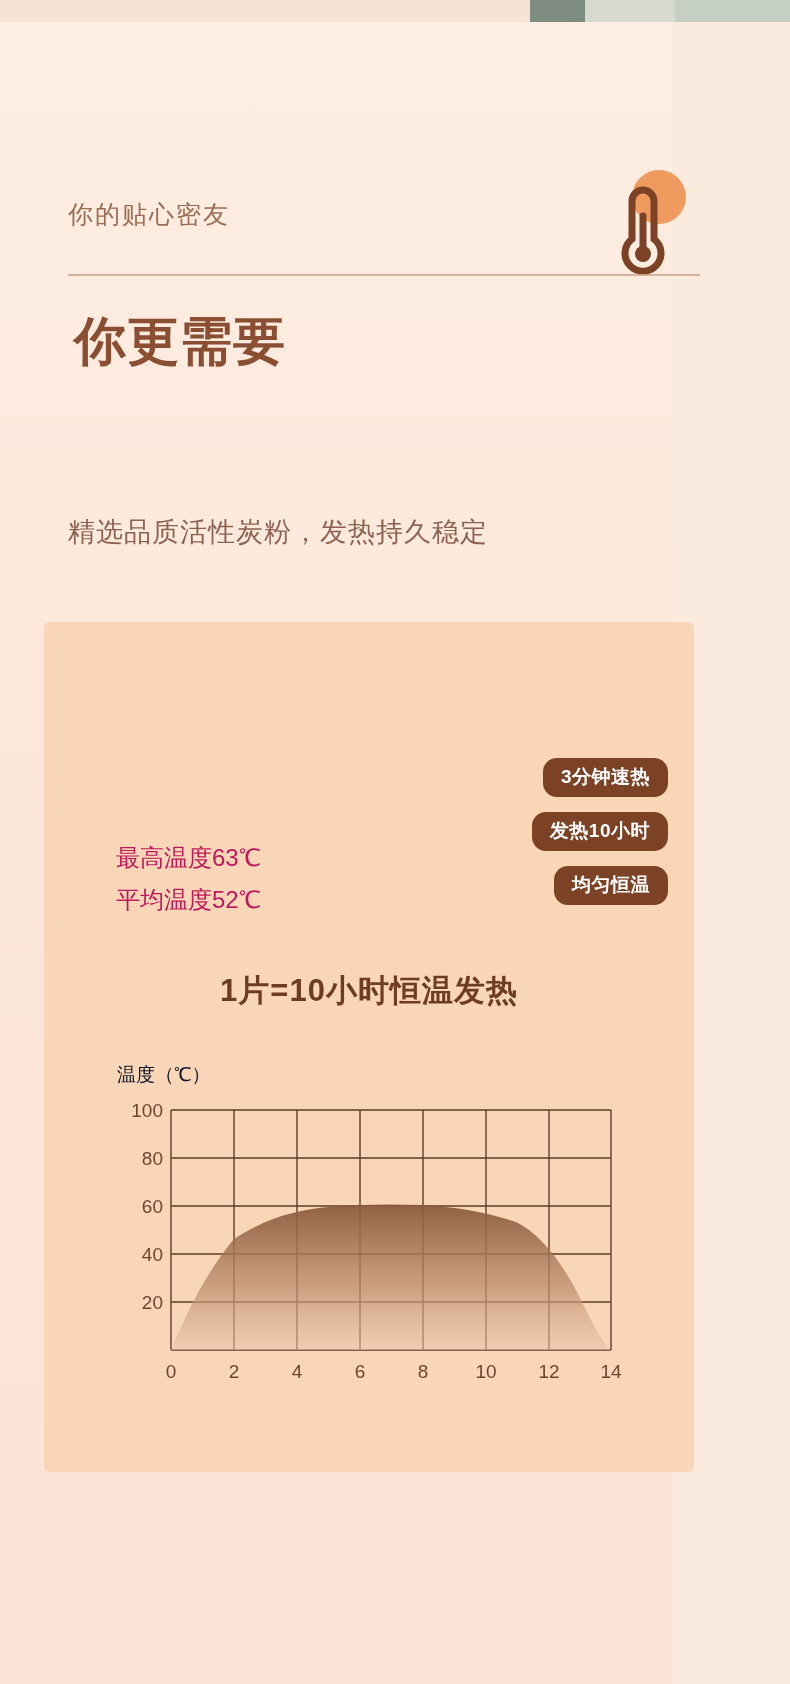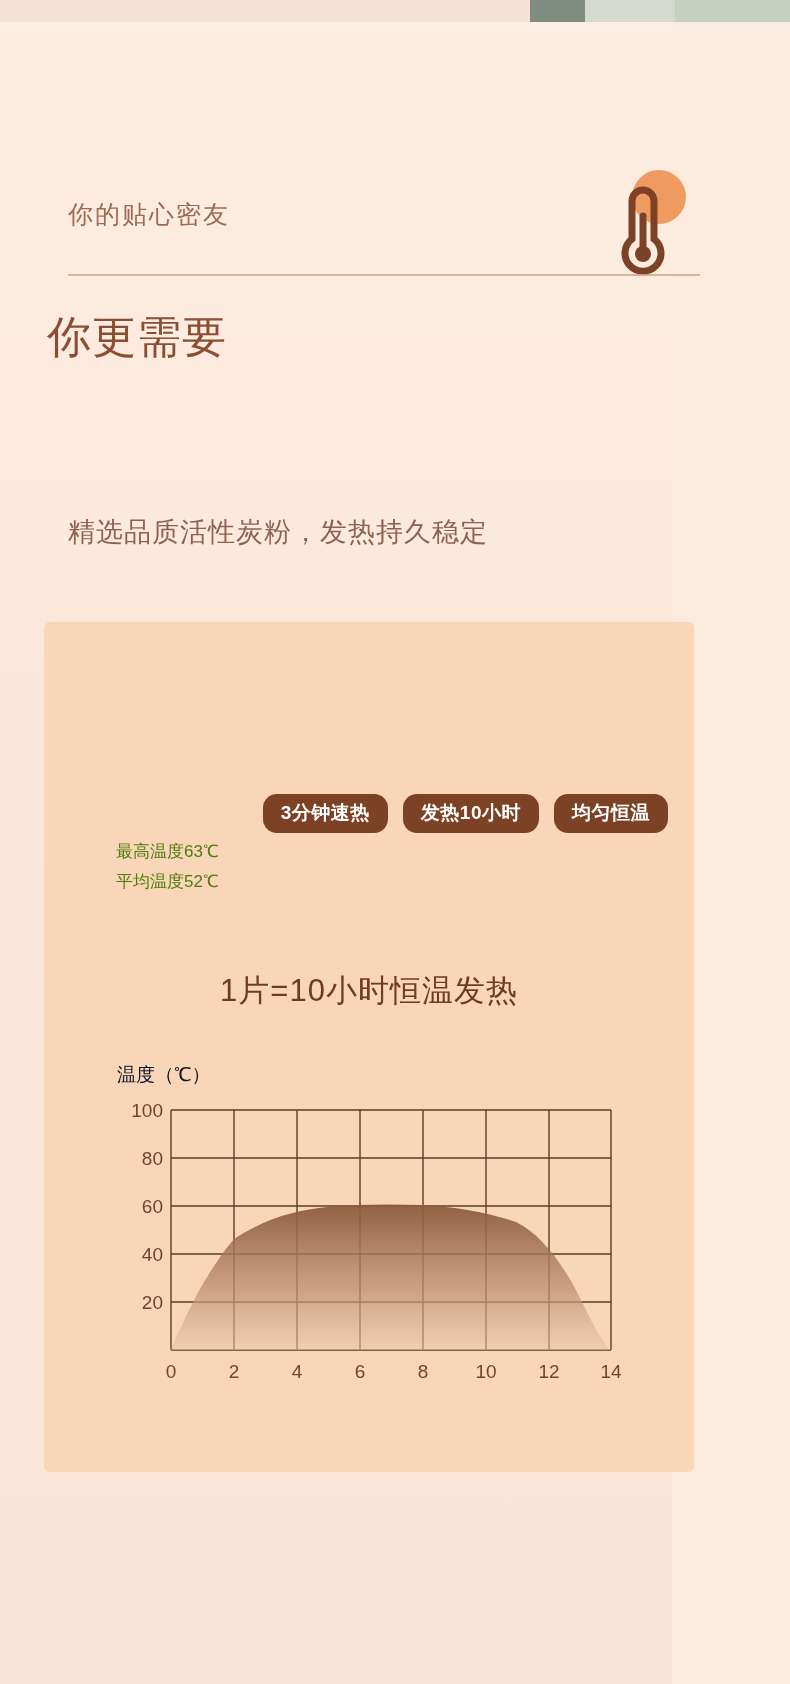--- a/index.html
+++ b/index.html
@@ -78,25 +78,25 @@
     width: 632px;
     height: 2px;
     background: #c9a286;
     opacity: .75;
   }
 
   
   .headline {
     position: absolute;
     top: 288px;
-    left: 47px;
+    left: 74px;
     width: 680px;
     color: #8a4f32;
-    font-size: 44px;
-    font-weight: normal;
+    font-size: 52px;
+    font-weight: bold;
     line-height: 1.22;
     letter-spacing: 1px;
   }
   .headline .l2 { display: block; }
 
   .subhead {
     position: absolute;
     top: 492px;
     left: 68px;
     font-size: 27px;
@@ -115,55 +115,54 @@
     background: #f8d6b7;
     border-radius: 6px;
   }
 
   
   .pills {
     position: absolute;
     right: 26px;
     top: 136px;
     display: flex;
-    flex-direction: row;
+    flex-direction: column;
     align-items: flex-end;
     gap: 15px;
-    margin-top: 36px;
   }
   .pill {
     background: #7c4226;
     color: #ffffff;
     font-size: 19px;
     font-weight: bold;
     padding: 6px 18px 7px 18px;
     border-radius: 14px;
     letter-spacing: .5px;
     white-space: nowrap;
   }
 
   
   .temps {
     position: absolute;
     left: 72px;
     top: 215px;
-    color: #4d7c0f;
-    font-size: 17px;
+    color: #be185d;
+    font-size: 24px;
     line-height: 1.75;
   }
 
   
   .chart-title {
     position: absolute;
     top: 348px;
     left: 0;
     width: 650px;
     text-align: center;
     font-size: 31px;
-    font-weight: normal;
+    font-weight: bold;
     color: #6e3c22;
     letter-spacing: 1px;
   }
 
   
   .axis-caption {
     position: absolute;
     left: 73px;
     top: 440px;
     font-size: 19px;

